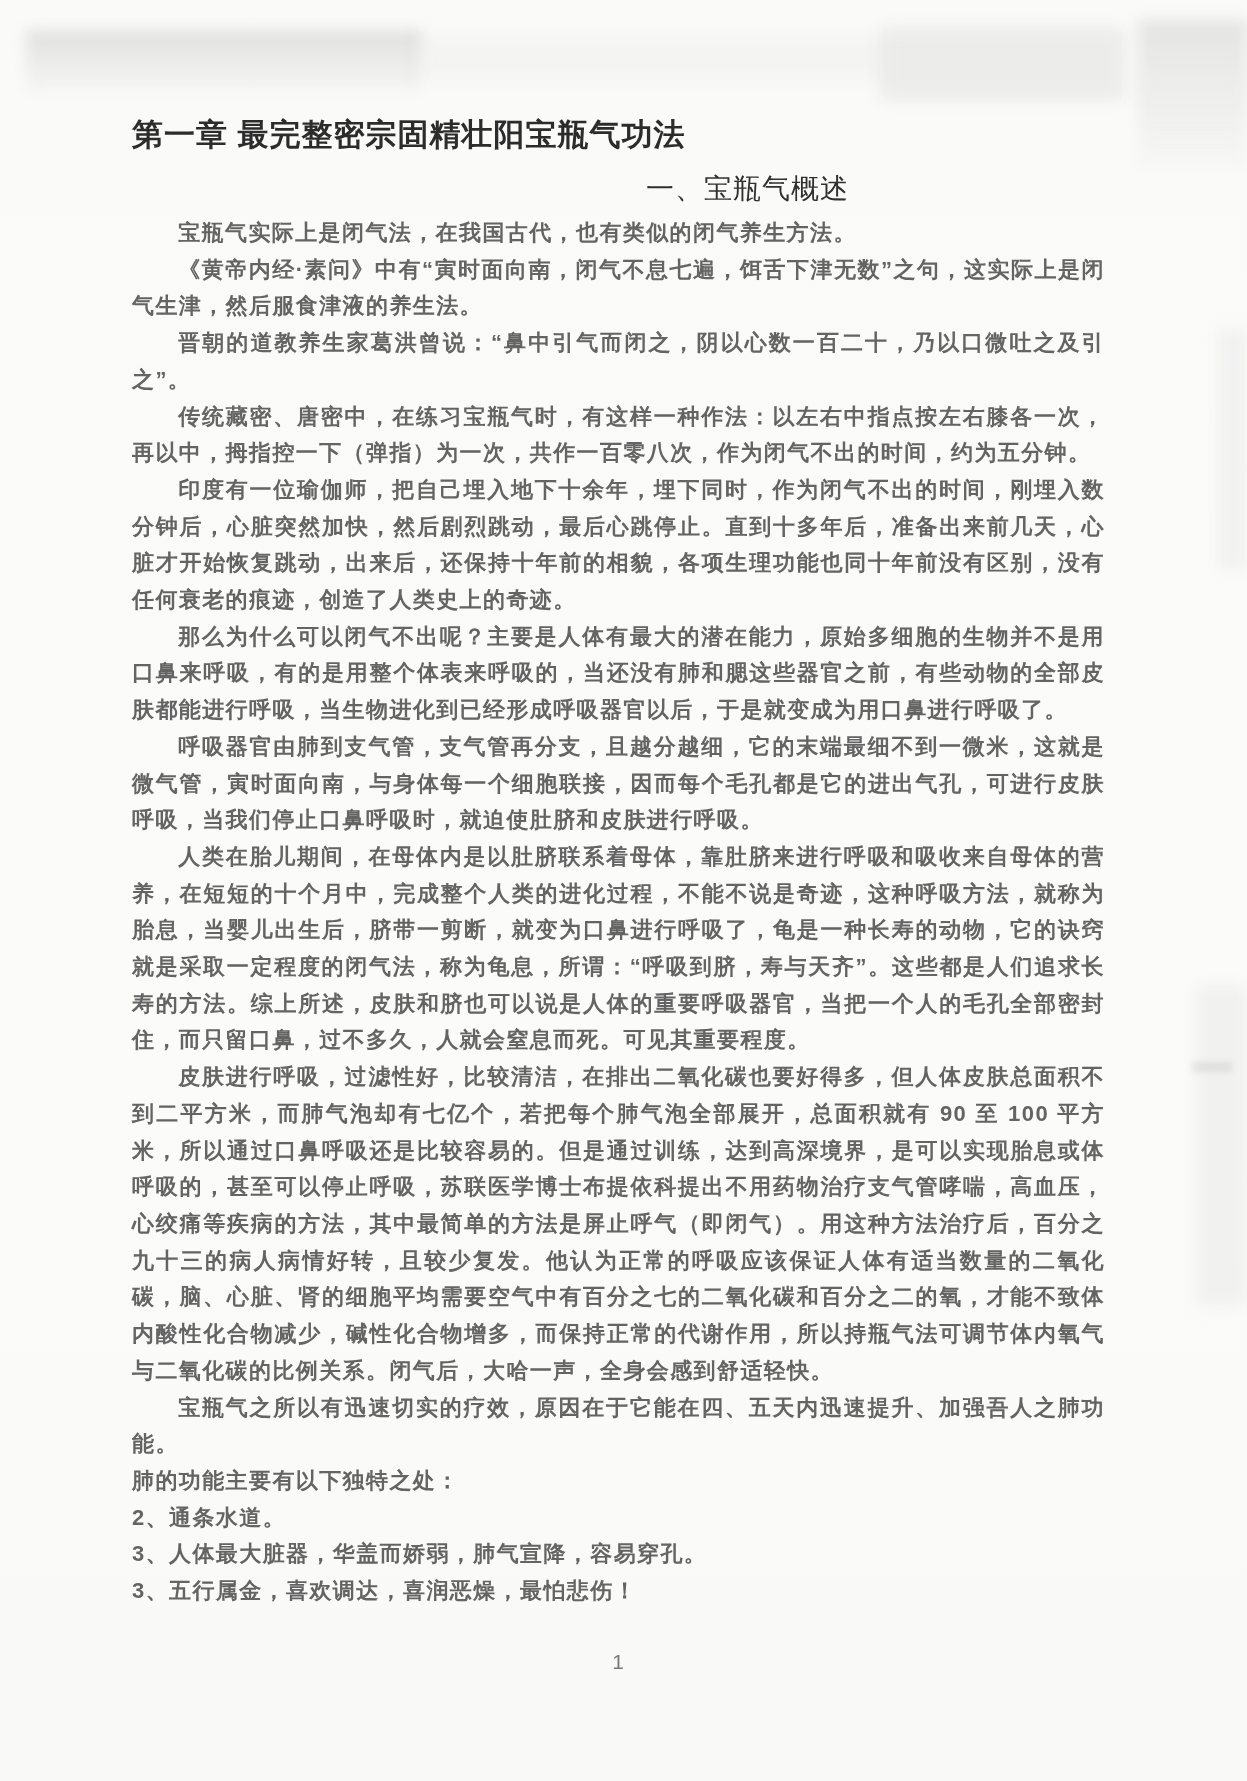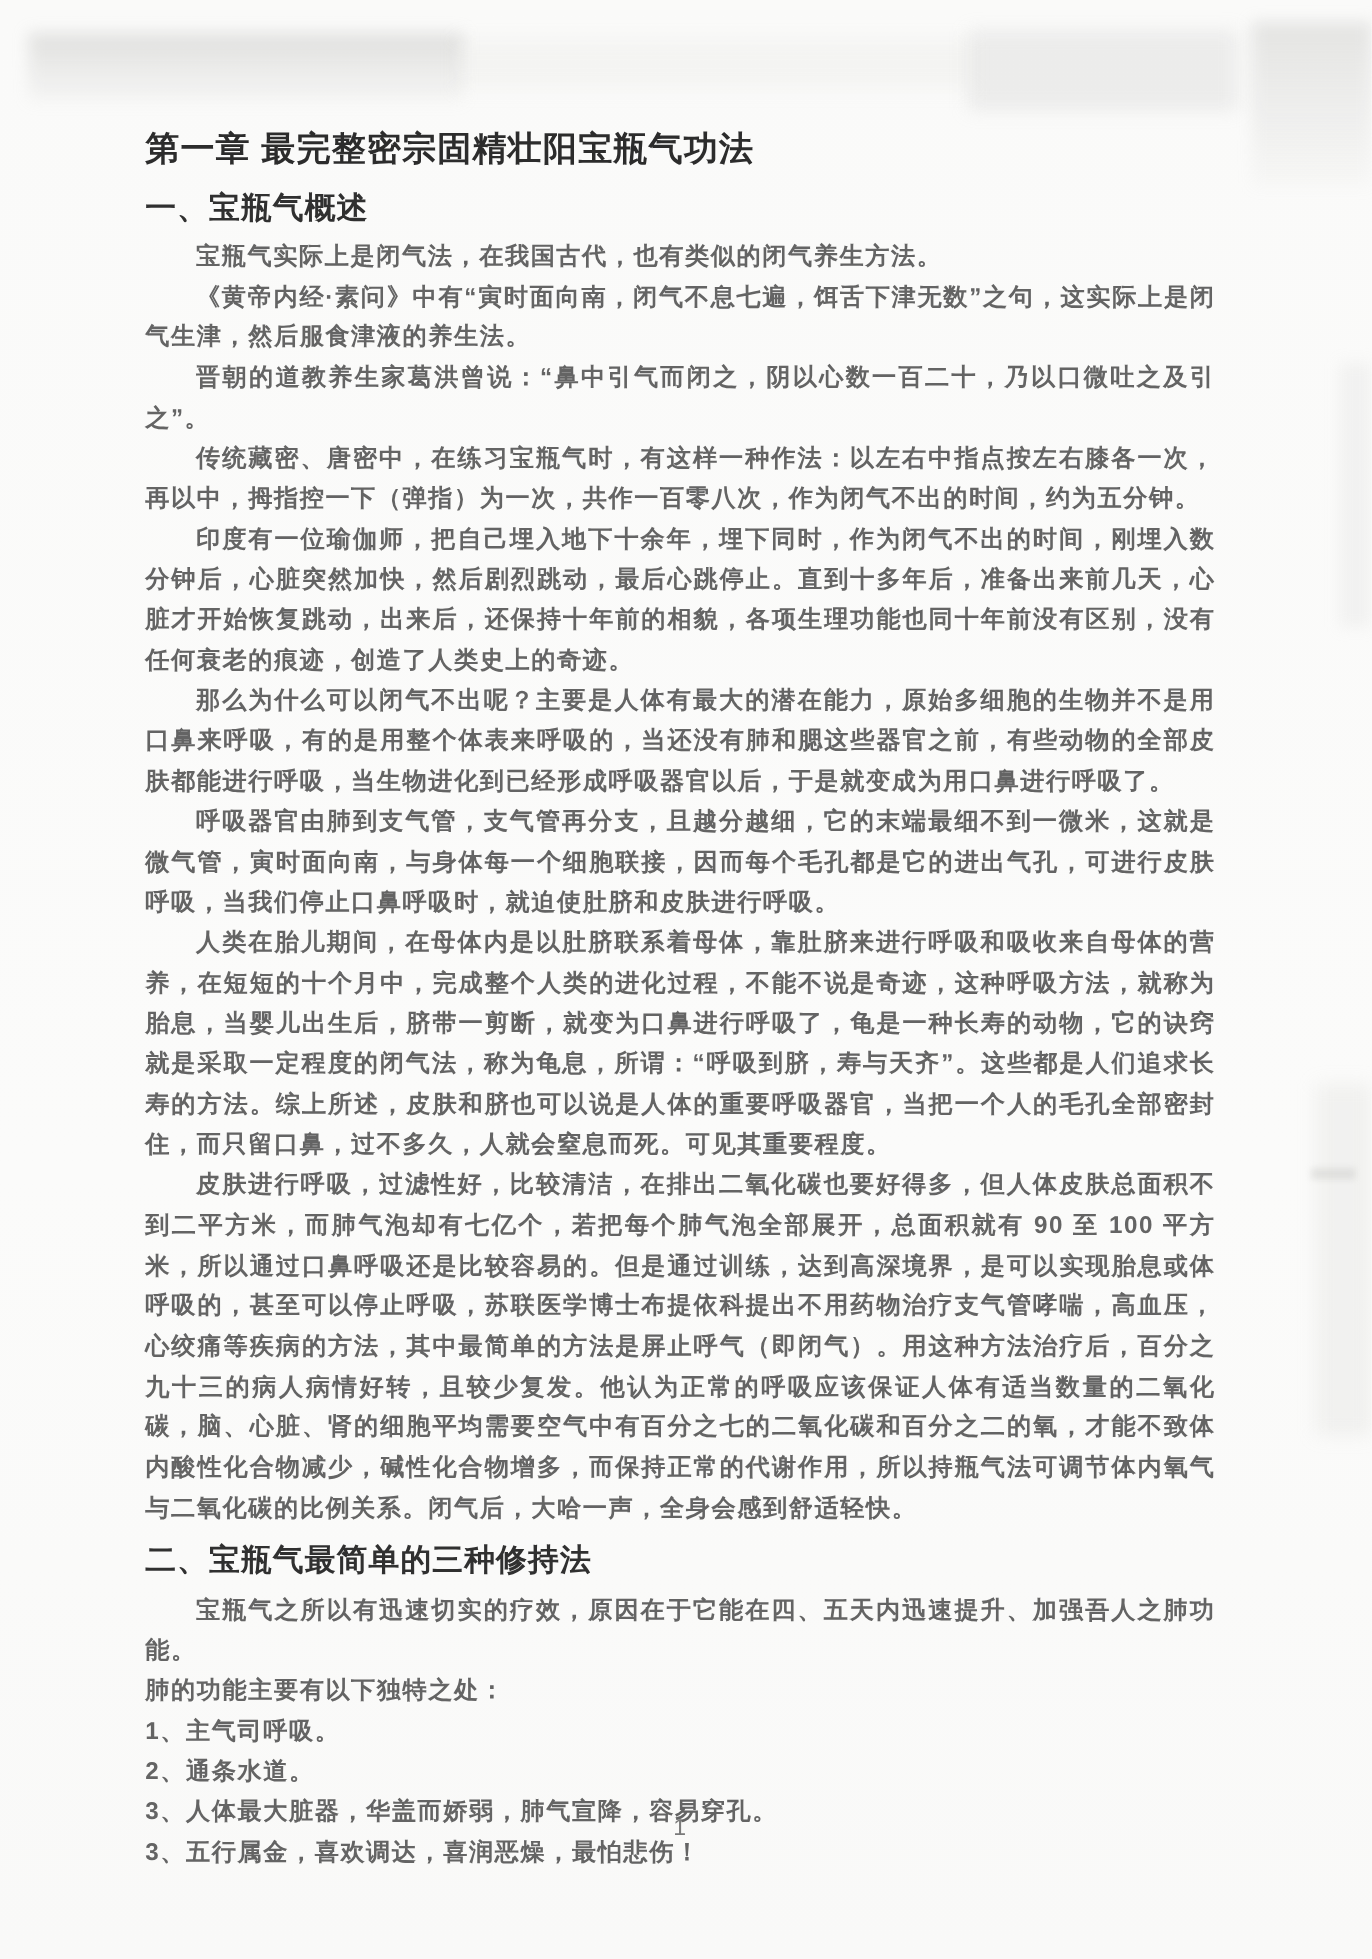--- a/index.html
+++ b/index.html
@@ -44,24 +44,24 @@
     font-size: 31px; line-height: 44px;
     font-weight: bold;
     letter-spacing: 1px;
     color: #2c2c2c;
     text-align: left;
     white-space: nowrap;
   }
   h2.section {
     margin: 0 0 10px 0;
     font-size: 28px; line-height: 40px;
-    font-weight: bold;
+    font-weight: normal;
     letter-spacing: 1px;
     color: #303030;
-    text-align: left;
+    text-align: right;
     white-space: nowrap;
   }
   h2.section-1 { padding-right: 256px; margin-bottom: 6px; }
   h2.section-2 { padding-right: 226px; margin-top: 8px; margin-bottom: 8px; }
   p.body-line {
     margin: 0;
     font-size: 22px;
     line-height: 36.7px;
     letter-spacing: 1.4px;
     color: #646464;
@@ -102,25 +102,23 @@
     <p class="body-line indent">宝瓶气实际上是闭气法，在我国古代，也有类似的闭气养生方法。</p>
     <p class="body-line indent">《黄帝内经·素问》中有“寅时面向南，闭气不息七遍，饵舌下津无数”之句，这实际上是闭气生津，然后服食津液的养生法。</p>
     <p class="body-line indent">晋朝的道教养生家葛洪曾说：“鼻中引气而闭之，阴以心数一百二十，乃以口微吐之及引之”。</p>
     <p class="body-line indent">传统藏密、唐密中，在练习宝瓶气时，有这样一种作法：以左右中指点按左右膝各一次，再以中，拇指控一下（弹指）为一次，共作一百零八次，作为闭气不出的时间，约为五分钟。</p>
     <p class="body-line indent">印度有一位瑜伽师，把自己埋入地下十余年，埋下同时，作为闭气不出的时间，刚埋入数分钟后，心脏突然加快，然后剧烈跳动，最后心跳停止。直到十多年后，准备出来前几天，心脏才开始恢复跳动，出来后，还保持十年前的相貌，各项生理功能也同十年前没有区别，没有任何衰老的痕迹，创造了人类史上的奇迹。</p>
     <p class="body-line indent">那么为什么可以闭气不出呢？主要是人体有最大的潜在能力，原始多细胞的生物并不是用口鼻来呼吸，有的是用整个体表来呼吸的，当还没有肺和腮这些器官之前，有些动物的全部皮肤都能进行呼吸，当生物进化到已经形成呼吸器官以后，于是就变成为用口鼻进行呼吸了。</p>
     <p class="body-line indent">呼吸器官由肺到支气管，支气管再分支，且越分越细，它的末端最细不到一微米，这就是微气管，寅时面向南，与身体每一个细胞联接，因而每个毛孔都是它的进出气孔，可进行皮肤呼吸，当我们停止口鼻呼吸时，就迫使肚脐和皮肤进行呼吸。</p>
     <p class="body-line indent">人类在胎儿期间，在母体内是以肚脐联系着母体，靠肚脐来进行呼吸和吸收来自母体的营养，在短短的十个月中，完成整个人类的进化过程，不能不说是奇迹，这种呼吸方法，就称为胎息，当婴儿出生后，脐带一剪断，就变为口鼻进行呼吸了，龟是一种长寿的动物，它的诀窍就是采取一定程度的闭气法，称为龟息，所谓：“呼吸到脐，寿与天齐”。这些都是人们追求长寿的方法。综上所述，皮肤和脐也可以说是人体的重要呼吸器官，当把一个人的毛孔全部密封住，而只留口鼻，过不多久，人就会窒息而死。可见其重要程度。</p>
     <p class="body-line indent">皮肤进行呼吸，过滤性好，比较清洁，在排出二氧化碳也要好得多，但人体皮肤总面积不到二平方米，而肺气泡却有七亿个，若把每个肺气泡全部展开，总面积就有 90 至 100 平方米，所以通过口鼻呼吸还是比较容易的。但是通过训练，达到高深境界，是可以实现胎息或体呼吸的，甚至可以停止呼吸，苏联医学博士布提依科提出不用药物治疗支气管哮喘，高血压，心绞痛等疾病的方法，其中最简单的方法是屏止呼气（即闭气）。用这种方法治疗后，百分之九十三的病人病情好转，且较少复发。他认为正常的呼吸应该保证人体有适当数量的二氧化碳，脑、心脏、肾的细胞平均需要空气中有百分之七的二氧化碳和百分之二的氧，才能不致体内酸性化合物减少，碱性化合物增多，而保持正常的代谢作用，所以持瓶气法可调节体内氧气与二氧化碳的比例关系。闭气后，大哈一声，全身会感到舒适轻快。</p>
 
-    <h2 class="section section-2">二、宝瓶气最简单的三种修持法</h2>
 
     <p class="body-line indent">宝瓶气之所以有迅速切实的疗效，原因在于它能在四、五天内迅速提升、加强吾人之肺功能。</p>
     <p class="body-line">肺的功能主要有以下独特之处：</p>
-    <p class="body-line">1、主气司呼吸。</p>
     <p class="body-line">2、通条水道。</p>
     <p class="body-line">3、人体最大脏器，华盖而娇弱，肺气宣降，容易穿孔。</p>
     <p class="body-line">3、五行属金，喜欢调达，喜润恶燥，最怕悲伤！</p>
 
   </main>
 
   <div class="pageno">1</div>
 
 </div>
 

